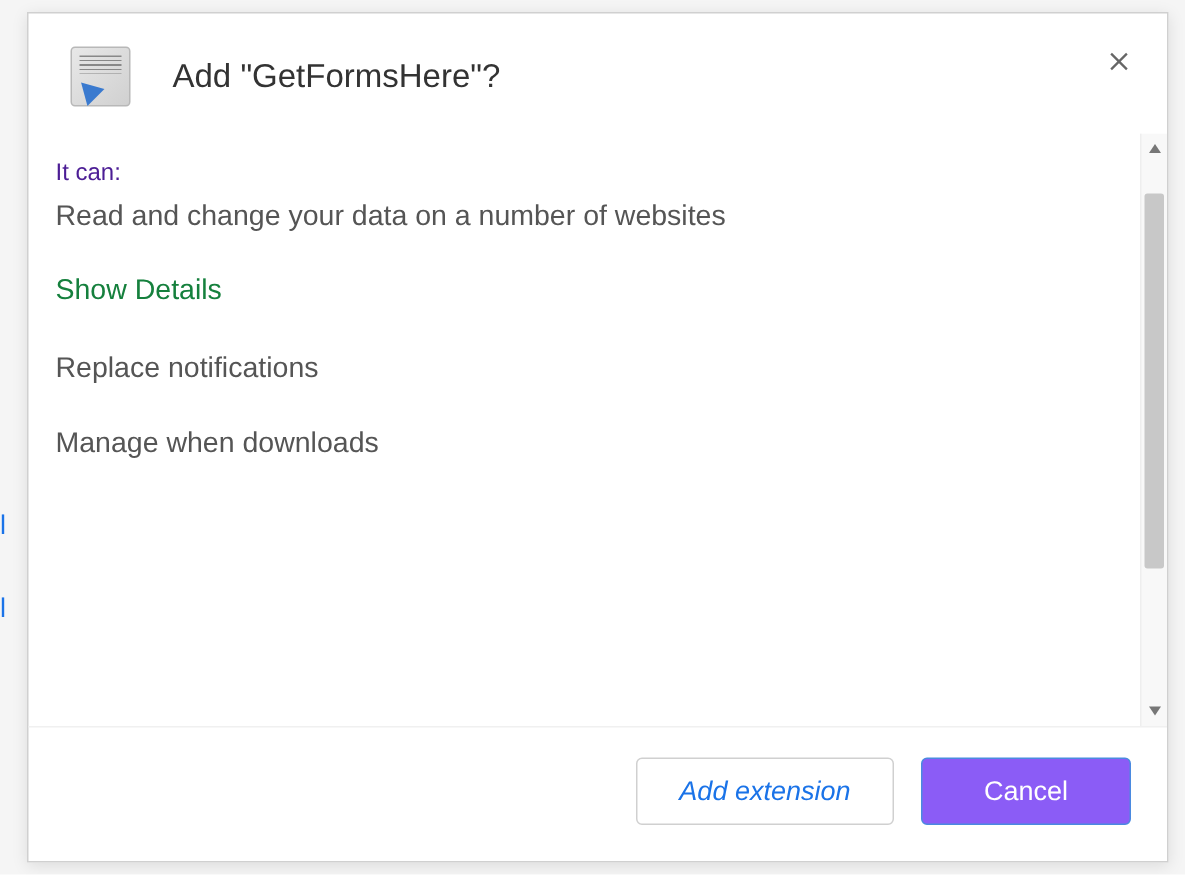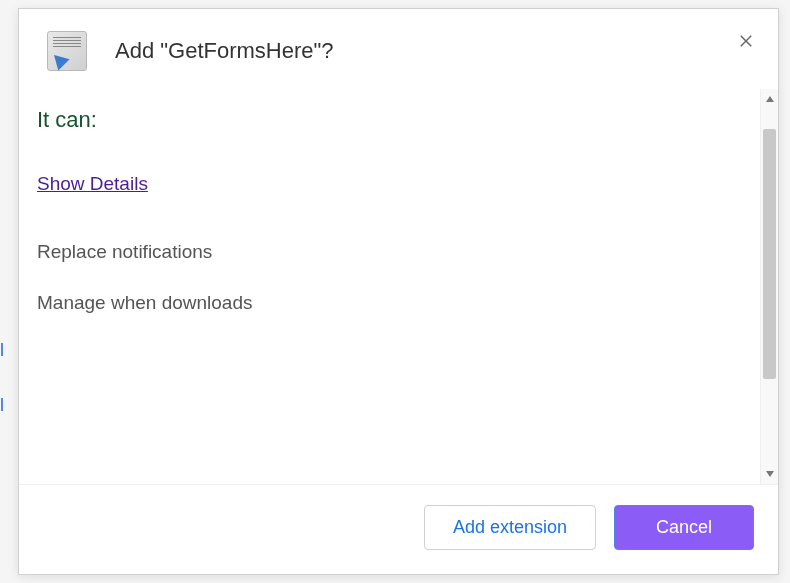--- a/index.html
+++ b/index.html
@@ -110,37 +110,36 @@
       display: flex;
       position: relative;
       overflow: hidden;
     }
     .dialog-body {
       flex: 1;
       padding: 18px 28px 18px 18px;
       overflow-y: auto;
     }
     .permissions-intro {
-      font-size: 22px;
-      color: #14532d;
-      margin-bottom: 40px;
+      font-size: 16px;
+      color: #4c1d95;
+      margin-bottom: 7px;
     }
     .permission-item {
       font-size: 19px;
       color: #555;
       margin-bottom: 24px;
       line-height: 1.4;
     }
     .show-details {
       font-size: 19px;
-      color: #4c1d95;
-      cursor: pointer;
-      margin-bottom: 44px;
+      color: #15803d;
+      cursor: pointer;
+      margin-bottom: 28px;
       display: inline-block;
-      text-decoration: underline;
     }
     .scrollbar-track {
       width: 18px;
       background: #f8f8f8;
       border-left: 1px solid #eee;
       position: relative;
       display: flex;
       flex-direction: column;
     }
     .scrollbar-arrow {
@@ -176,20 +175,21 @@
       font-size: 18px;
       border-radius: 4px;
       cursor: pointer;
       font-family: inherit;
     }
     .btn-secondary {
       background: #fff;
       border: 1px solid #d0d0d0;
       color: #1a73e8;
       font-weight: 500;
+      font-style: italic;
     }
     .btn-primary {
       background: #8b5cf6;
       border: 1px solid #4a8ae0;
       color: #fff;
       font-weight: 400;
       min-width: 140px;
     }
     .left-edge-text {
       position: absolute;
@@ -227,20 +227,21 @@
       <svg viewBox="0 0 24 24" fill="none" stroke="#666" stroke-width="2">
         <line x1="5" y1="5" x2="19" y2="19"></line>
         <line x1="19" y1="5" x2="5" y2="19"></line>
       </svg>
     </div>
   </div>
 
   <div class="dialog-body-wrapper">
     <div class="dialog-body">
       <div class="permissions-intro">It can:</div>
+      <div class="permission-item">Read and change your data on a number of websites</div>
       <div class="show-details">Show Details</div>
       <div class="permission-item">Replace notifications</div>
       <div class="permission-item">Manage when downloads</div>
     </div>
     <div class="scrollbar-track">
       <div class="scrollbar-arrow">
         <svg viewBox="0 0 10 10" fill="#777">
           <polygon points="5,2 9,8 1,8"></polygon>
         </svg>
       </div>

